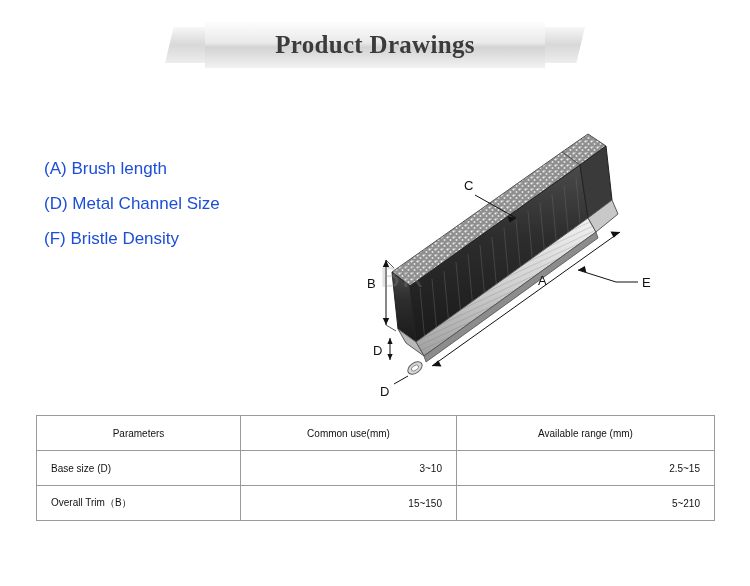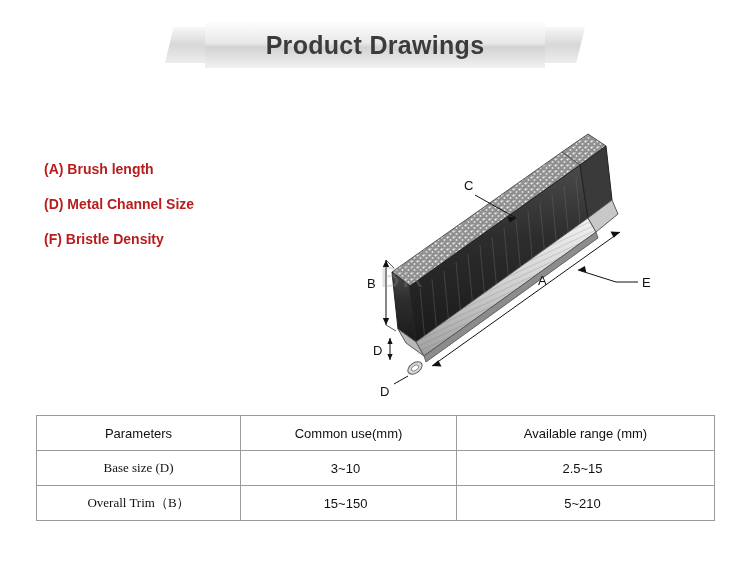--- a/index.html
+++ b/index.html
@@ -55,36 +55,36 @@
   .banner-title {
     position: absolute;
     inset: 0;
     display: flex;
     align-items: center;
     justify-content: center;
     font-size: 25px;
     font-weight: bold;
     color: #3b3b3b;
     letter-spacing: 0.3px;
+    font-family: Liberation Serif, serif;
   }
 
   
   .legend {
     position: absolute;
     left: 44px;
     top: 160px;
     width: 230px;
   }
   .legend-item {
-    font-size: 14px;
-    color: #b91c1c;
+    font-size: 17px;
+    color: #1d4ed8;
     line-height: 18px;
     margin-bottom: 17px;
     white-space: nowrap;
-    font-weight: bold;
   }
 
   
   .drawing {
     position: absolute;
     left: 320px;
     top: 110px;
     width: 400px;
     height: 290px;
   }
@@ -110,35 +110,33 @@
     width: 678px;
   }
   table.params {
     border-collapse: collapse;
     width: 100%;
     table-layout: fixed;
   }
   table.params td {
     border: 1px solid #9a9a9a;
     height: 34px;
-    font-size: 13px;
+    font-size: 10px;
     color: #111;
     padding: 0 14px;
     vertical-align: middle;
   }
   table.params tr.head td {
     text-align: center;
   }
   table.params tr.body td.c0 {
-    text-align: center;
-    font-family: Liberation Serif, serif;
   }
   table.params tr.body td.c1,
   table.params tr.body td.c2 {
-    text-align: center;
+    text-align: right;
     padding-left: 8px;
   }
   col.c0 { width: 204px; }
   col.c1 { width: 216px; }
   col.c2 { width: 258px; }
 </style>
 </head>
 <body>
 
 <div class="header">

